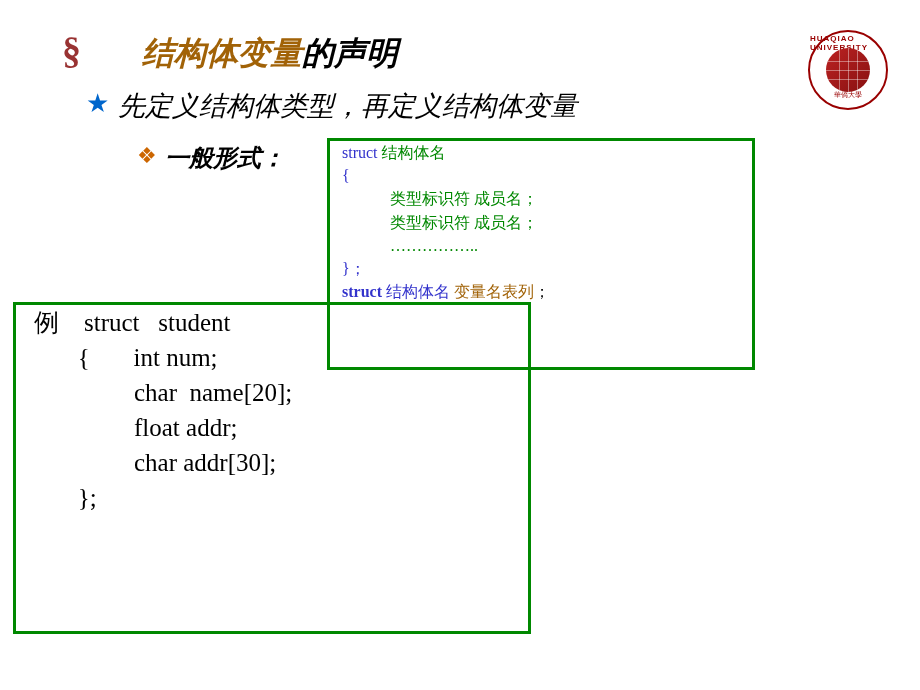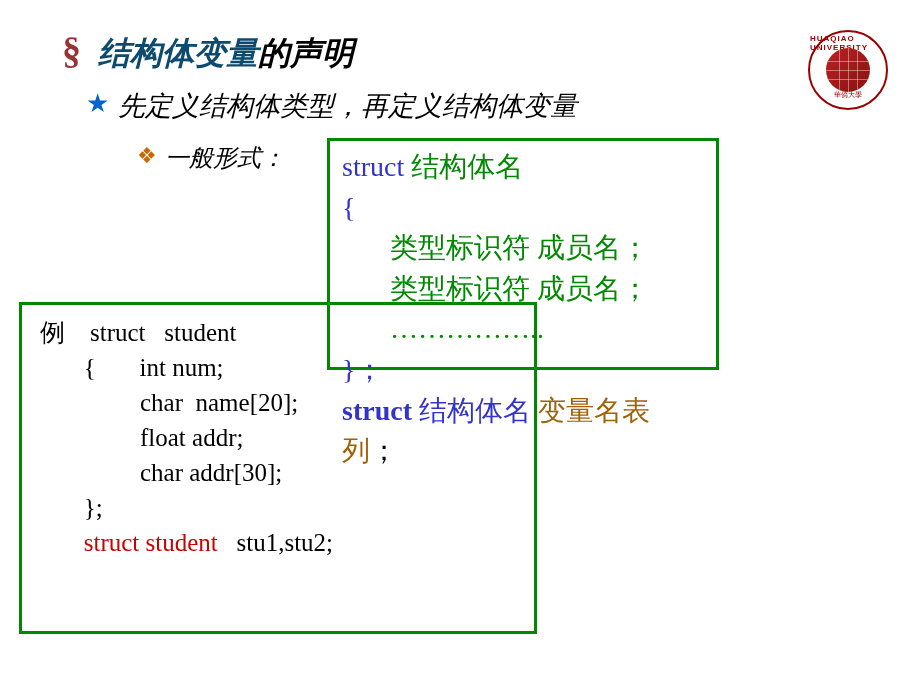--- a/index.html
+++ b/index.html
@@ -22,21 +22,21 @@
     }
     .title {
       position: absolute;
       left: 98px;
       top: 32px;
       font-size: 32px;
       font-weight: bold;
       font-style: italic;
       font-family: "KaiTi", "STKaiti", serif;
     }
-    .title-red { color: #0c4a6e; }
+    .title-red { color: #a16207; margin-left: 44px; }
     .title-black { color: #000000; text-align: center; }
     .star {
       position: absolute;
       left: 86px;
       top: 88px;
       font-size: 26px;
       color: #0066cc;
     }
     .subtitle {
       position: absolute;
@@ -53,51 +53,51 @@
       left: 137px;
       top: 143px;
       font-size: 22px;
       color: #cc6600;
     }
     .form-label {
       position: absolute;
       left: 165px;
       top: 142px;
       font-size: 24px;
-      font-weight: normal;
+      font-weight: bold;
       font-style: italic;
       color: #000000;
       font-family: "KaiTi", "STKaiti", serif;
     }
     .syntax-box {
       position: absolute;
       left: 327px;
       top: 138px;
-      width: 392px;
+      width: 428px;
       height: 232px;
       border: 3px solid #008800;
-      padding: 6px 12px;
-      font-size: 28px;
+      padding: 0 12px;
+      font-size: 16px;
       line-height: 1.45;
       font-family: "SimSun", "Times New Roman", serif;
     }
     .syntax-blue { color: #3333cc; }
     .syntax-green { color: #008800; }
     .syntax-red { color: #a16207; font-family: Liberation Serif, serif; }
     .syntax-black { color: #000000; }
     .syntax-bold { font-weight: bold; }
     .syntax-indent { padding-left: 48px; }
     .example-box {
       position: absolute;
-      left: 19px;
+      left: 13px;
       top: 302px;
       width: 518px;
       height: 332px;
       border: 3px solid #008800;
-      padding: 10px 18px;
+      padding: 0 18px;
       font-size: 25px;
       line-height: 1.4;
       font-family: "Times New Roman", "SimSun", serif;
     }
     .ex-black { color: #000000; }
     .ex-red { color: #cc0000; }
     .ex-row { white-space: pre; }
     .logo {
       position: absolute;
       right: 32px;
@@ -178,21 +178,20 @@
   </div>
 </div>
 
 <div class="example-box">
   <div class="ex-row"><span class="ex-black">例    </span><span class="ex-black">struct   student</span></div>
   <div class="ex-row ex-black">       {       int num;</div>
   <div class="ex-row ex-black">                char  name[20];</div>
   <div class="ex-row ex-black">                float addr;</div>
   <div class="ex-row ex-black">                char addr[30];</div>
   <div class="ex-row ex-black">       };</div>
-  <div class="ex-row"><span class="ex-red">       </span><span class="ex-red">struct student</span><span class="ex-black">   stu1,stu2;</span></div>
 </div>
 
 <div class="logo">
   <div class="logo-outer">
     <div class="logo-arc">HUAQIAO UNIVERSITY</div>
     <div class="logo-inner">
       <div class="logo-line logo-line1"></div>
       <div class="logo-line logo-line2"></div>
       <div class="logo-line logo-line3"></div>
       <div class="logo-line logo-vline1"></div>

